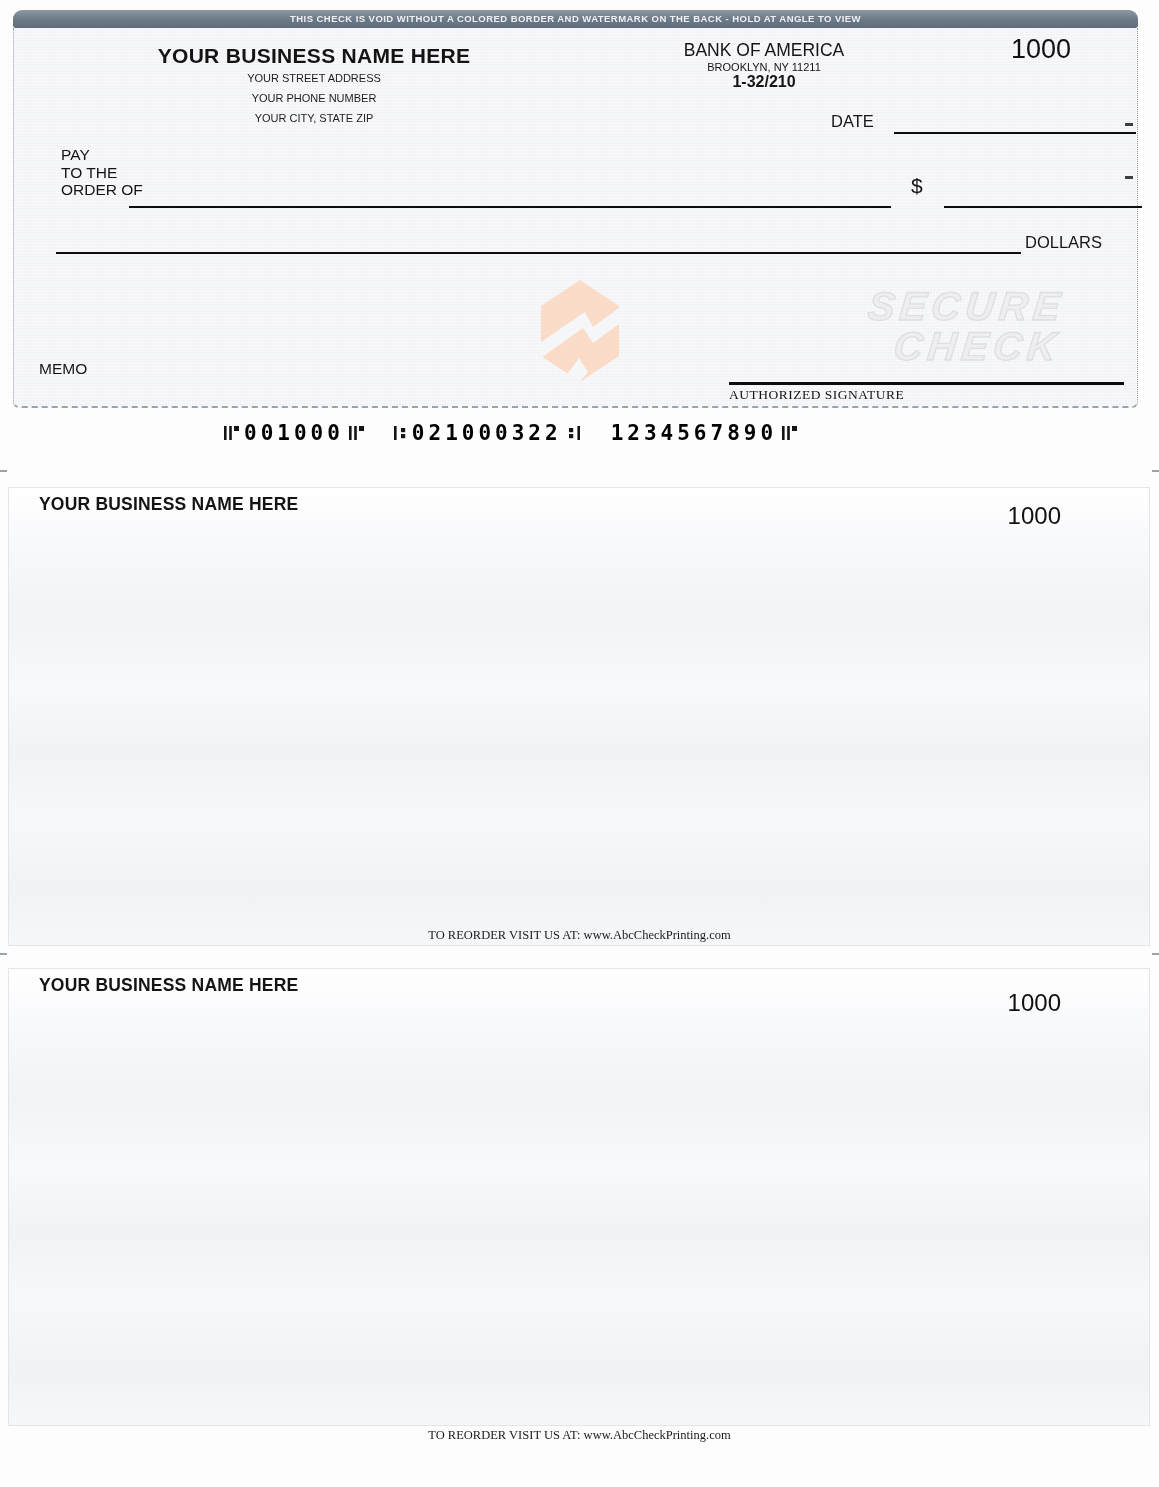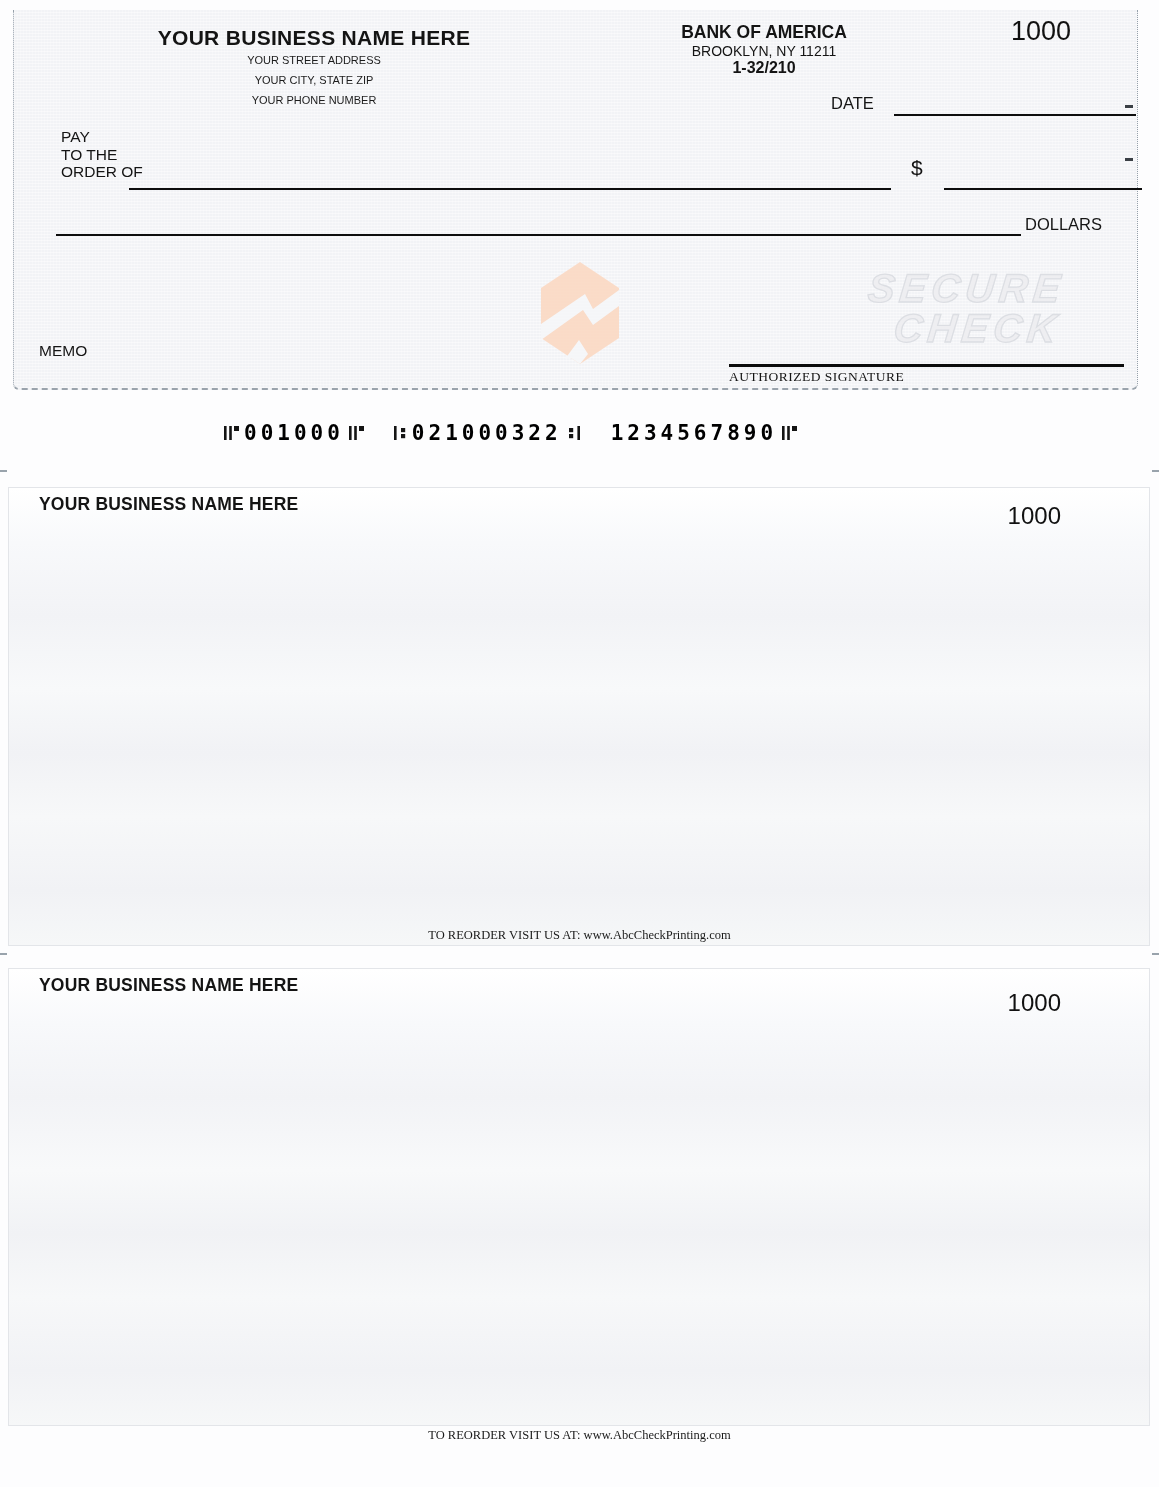--- a/index.html
+++ b/index.html
@@ -22,22 +22,22 @@
       repeating-linear-gradient(90deg, rgba(255,255,255,.25) 0 1px, rgba(0,0,0,0) 1px 3px),
       #f2f3f6;
     border-left:1px dotted #96a0aa; border-right:1px dotted #96a0aa;
     border-bottom:2px dashed #9aa3ac;
     border-radius:0 0 6px 6px;
   }
   .biz-block { position:absolute; left:95px; top:16px; width:410px; text-align:center; }
   .biz-name { font-size:21px; font-weight:bold; letter-spacing:.3px; }
   .biz-line { font-size:11px; line-height:20px; color:#1c1c1c; }
   .bank-block { position:absolute; left:615px; top:12px; width:270px; text-align:center; }
-  .bank-name { font-size:17.5px; font-weight:bold; }
-  .bank-city { font-size:14px; }
+  .bank-name { font-size:17.5px; font-weight:normal; }
+  .bank-city { font-size:11px; }
   .bank-fraction { font-size:16px; font-weight:bold; }
   .check-number { position:absolute; right:66px; top:6px; font-size:27px; color:#111; }
   .lbl { font-size:16.5px; color:#151515; }
   .date-label { position:absolute; left:817px; top:84px;text-align:center; }
   .rule { position:absolute; border-bottom:2.5px solid #0d0d0d; height:26px; }
   .date-line { left:880px; top:80px; width:242px; }
   .pay-block { position:absolute; left:25px; top:118px; font-size:15.5px; line-height:17.5px;margin-left:22px; }
   .payee-line { left:115px; top:154px; width:762px; }
   .dollar-sign { position:absolute; left:897px; top:146px; font-size:21px; }
   .amount-line { left:930px; top:154px; width:198px; }
@@ -76,28 +76,29 @@
   .reorder-1 { top:928px; }
   .reorder-2 { top:1428px; }
   .perf-tick { position:absolute; width:7px; height:2px; background:#99a3ac; }
 </style>
 </head>
 <body>
 
 <div id="page">
 
   <div class="check">
+    <div class="void-bar">THIS CHECK IS VOID WITHOUT A COLORED BORDER AND WATERMARK ON THE BACK - HOLD AT ANGLE TO VIEW</div>
 
     <div class="check-body">
 
       <div class="biz-block">
         <div class="biz-name">YOUR BUSINESS NAME HERE</div>
         <div class="biz-line">YOUR STREET ADDRESS</div>
+        <div class="biz-line">YOUR PHONE NUMBER</div>
         <div class="biz-line">YOUR CITY, STATE ZIP</div>
-        <div class="biz-line">YOUR PHONE NUMBER</div>
       </div>
 
       <div class="bank-block">
         <div class="bank-name">BANK OF AMERICA</div>
         <div class="bank-city">BROOKLYN, NY 11211</div>
         <div class="bank-fraction">1-32/210</div>
       </div>
 
       <div class="check-number">1000</div>
 

